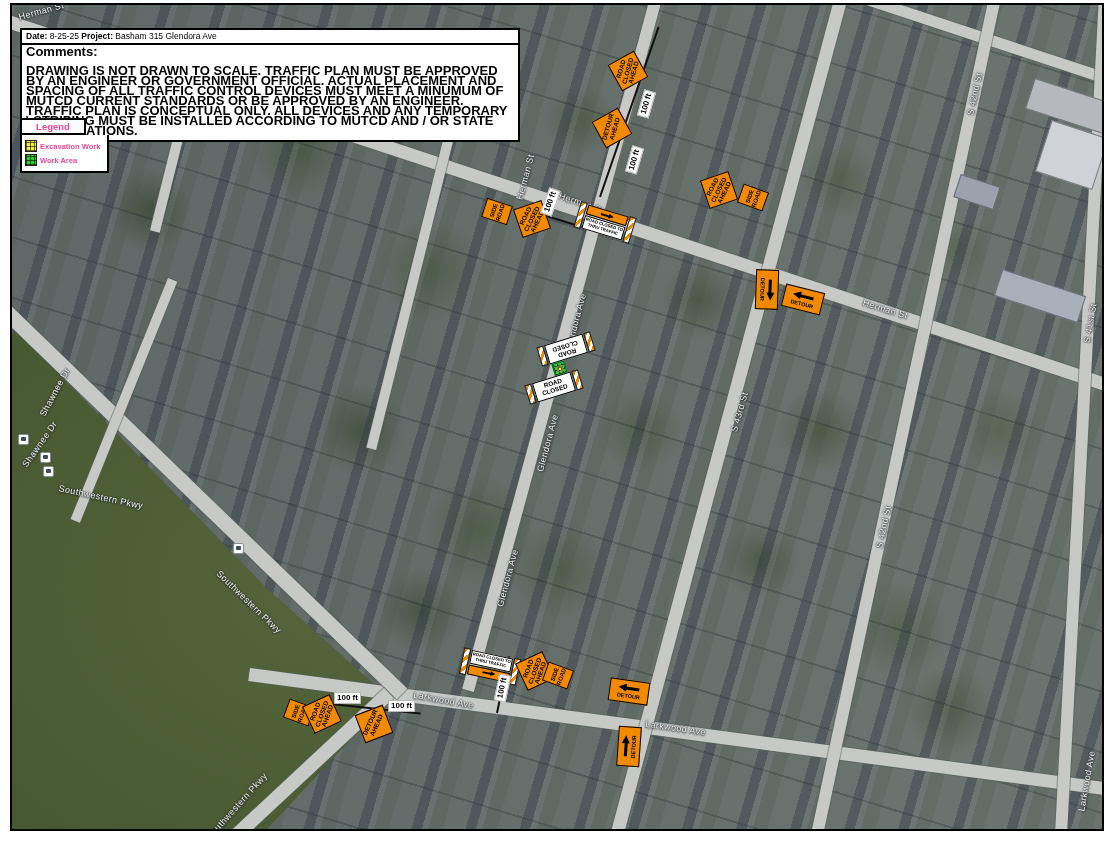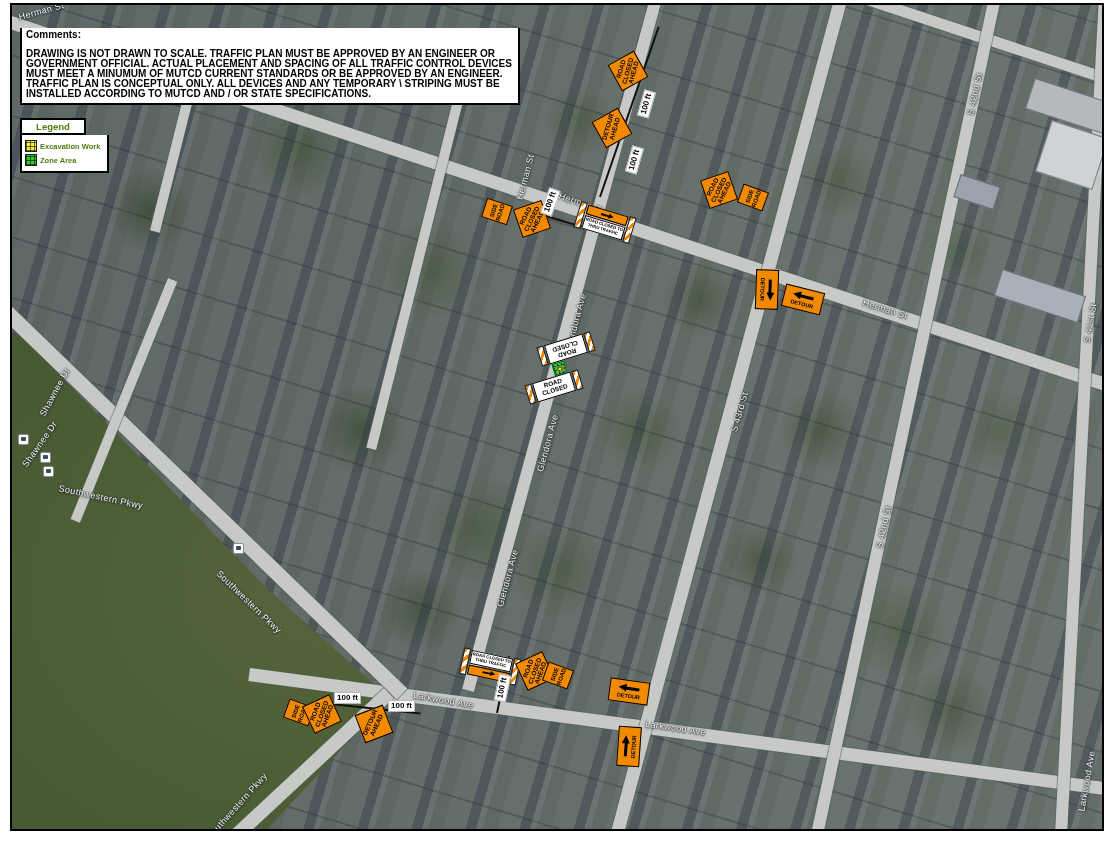--- a/index.html
+++ b/index.html
@@ -49,26 +49,26 @@
   .stlbl{position:absolute;color:rgba(255,255,255,.96);font-size:9px;font-weight:400;letter-spacing:.4px;
     text-shadow:0 0 2px rgba(30,34,40,.95),0 0 1px rgba(30,34,40,.9),0 1px 2px rgba(30,34,40,.8);
     white-space:nowrap;transform-origin:center;}
 
   .busicon{position:absolute;width:9px;height:9px;background:#fff;border:1px solid #8a8f96;border-radius:2px;}
   .busicon::before{content:"";position:absolute;left:2px;top:2px;width:5px;height:4px;background:#3c4c5c;border-radius:1px;}
 
   
   .hdr{position:absolute;left:20px;top:28px;width:500px;z-index:10;font-weight:700;color:#000;}
   .hdr-row1{background:#fff;border:2px solid #000;padding:1px 4px;font-size:8.5px;line-height:11px;}
-  .hdr-row2{background:#fff;border:2px solid #000;border-top:none;padding:2px 4px 4px 4px;font-size:10px;line-height:10px;}
+  .hdr-row2{background:#fff;border:2px solid #000;border-top:none;padding:2px 4px 4px 4px;font-size:13px;line-height:10px;}
   .hdr .val{font-weight:400;}
   .hdr p{margin:0;}
   .hdr .gap{height:9px;}
 
-  .legend{position:absolute;left:20px;top:118px;z-index:10;color:#4d7c0f;}
+  .legend{position:absolute;left:20px;top:118px;z-index:10;color:#ec4899;}
   .legend-title{width:58px;background:#fff;border:2px solid #000;text-align:center;font-size:9.5px;font-weight:700;padding:1px 2px;}
   .legend-items{width:80px;background:#fff;border:2px solid #000;border-top:none;padding:3px 2px 3px 3px;}
   .legend-item{display:flex;align-items:center;gap:3px;font-size:7.5px;font-weight:600;margin:2px 0;}
   .swatch{width:10px;height:10px;border:1px solid #222;flex:0 0 auto;
     background-image:repeating-linear-gradient(0deg, rgba(0,0,0,.55) 0 1px, transparent 1px 4px),
                      repeating-linear-gradient(90deg, rgba(0,0,0,.55) 0 1px, transparent 1px 4px);}
 
   
   .device{position:absolute;transform-origin:center;z-index:8;}
   .dim{position:absolute;height:2px;background:#111;transform-origin:left center;z-index:7;}
@@ -276,36 +276,42 @@
         <div class="dtext">ROAD CLOSED AHEAD</div>
       </div>
       <div class="device distlbl" style="left:334px;top:692px;">100 ft</div>
       <div class="device diamond" style="left:352px;top:702px;transform:rotate(-66deg);">
         <div class="dshape"></div>
         <div class="dtext">DETOUR AHEAD</div>
       </div>
       <div class="device distlbl" style="left:388px;top:700px;">100 ft</div>
 
       <div class="hdr">
+        <div class="hdr-row1">
+          <span>Date:</span>
+          <span class="val">8-25-25</span>
+          <span>Project:</span>
+          <span class="val">Basham 315 Glendora Ave</span>
+        </div>
         <div class="hdr-row2">
           <p>Comments:</p>
           <div class="gap"></div>
           <p>DRAWING IS NOT DRAWN TO SCALE. TRAFFIC PLAN MUST BE APPROVED BY AN ENGINEER OR GOVERNMENT OFFICIAL. ACTUAL PLACEMENT AND SPACING OF ALL TRAFFIC CONTROL DEVICES MUST MEET A MINUMUM OF MUTCD CURRENT STANDARDS OR BE APPROVED BY AN ENGINEER. TRAFFIC PLAN IS CONCEPTUAL ONLY. ALL DEVICES AND ANY TEMPORARY \ STRIPING MUST BE INSTALLED ACCORDING TO MUTCD AND / OR STATE SPECIFICATIONS.</p>
         </div>
       </div>
 
       <div class="legend">
         <div class="legend-title">Legend</div>
         <div class="legend-items">
           <div class="legend-item">
             <span class="swatch" style="background-color:#f2ea3f;"></span>
             <span>Excavation Work</span>
           </div>
           <div class="legend-item">
             <span class="swatch" style="background-color:#2ecc2e;"></span>
-            <span>Zone Area</span>
+            <span>Work Area</span>
           </div>
         </div>
       </div>
 
     </div>
   </div>
 </div>
 
 </body></html>

